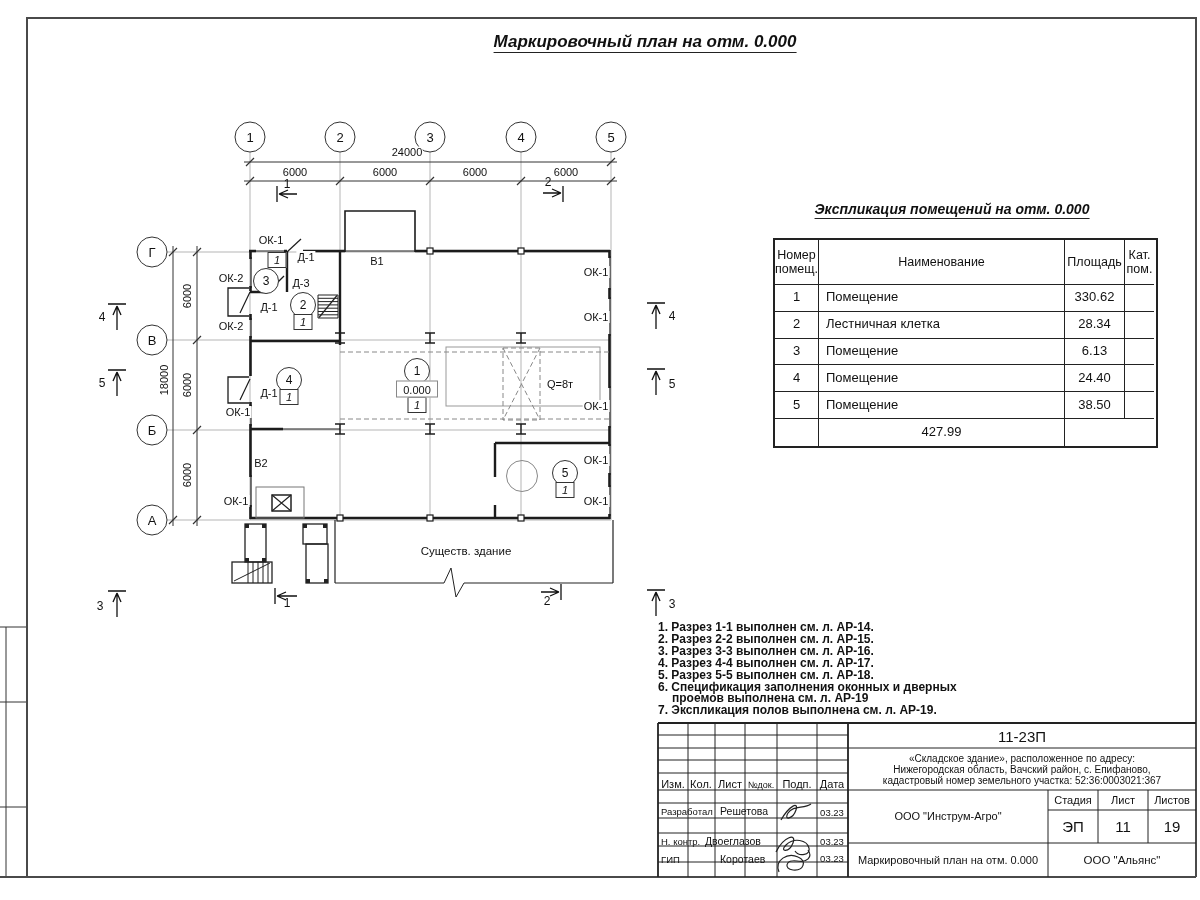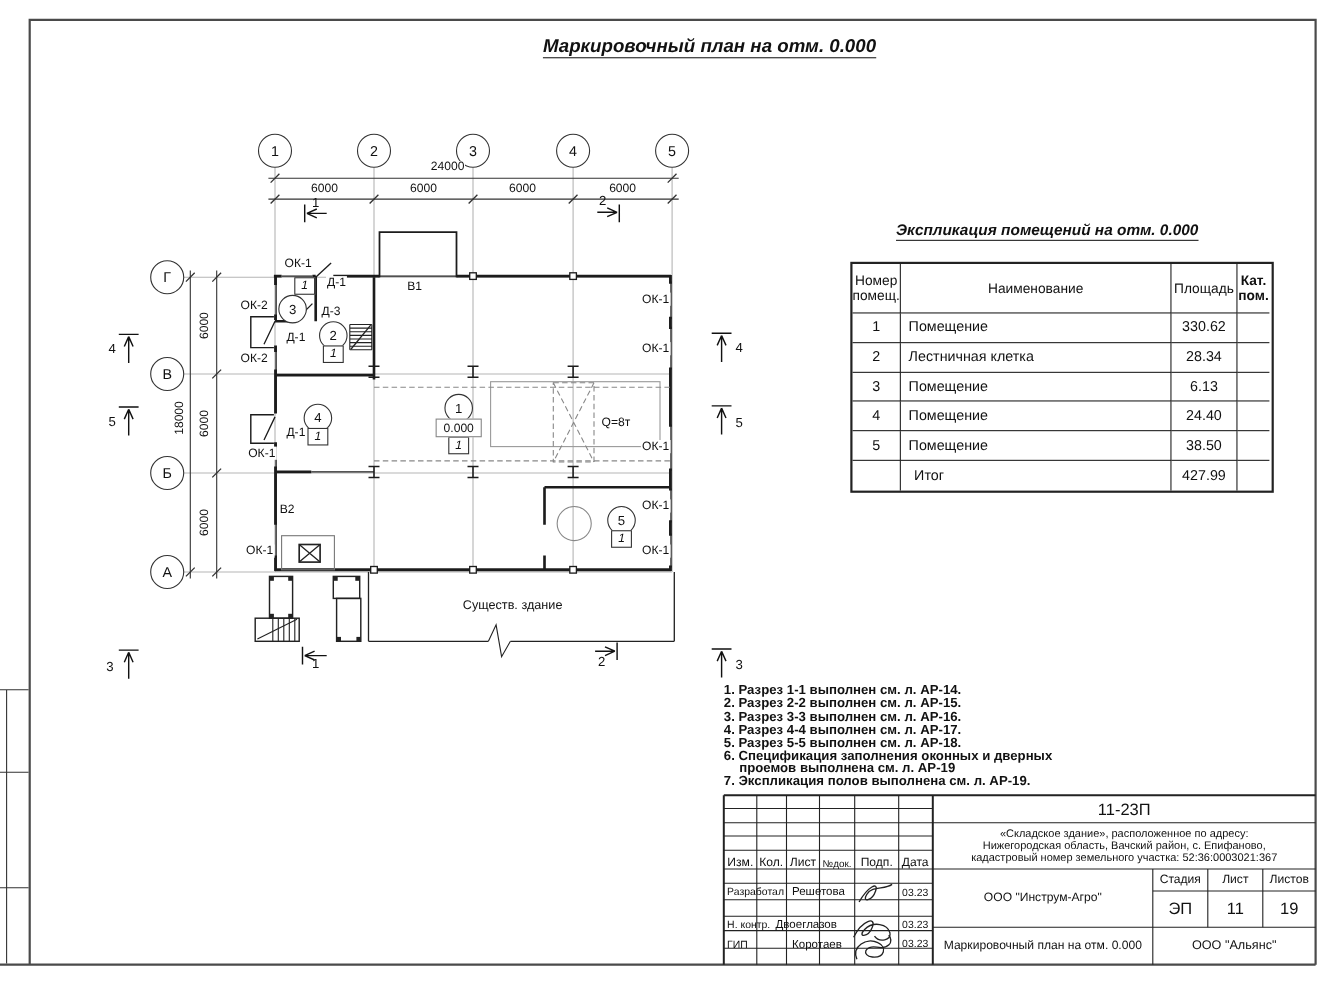--- a/index.html
+++ b/index.html
@@ -25,21 +25,21 @@
   .pl{font-size:11px;background:#fff;padding:0 1px;line-height:12px;}
   .dim{font-size:11px;line-height:11px;background:#fff;}
   .dimv{transform:translate(-50%,-50%) rotate(-90deg);}
   .sl{font-size:12px;line-height:12px;}
 
   .expl{left:773px;top:238px;width:381px;border:2px solid #222;display:grid;
         grid-template-columns:44px 246px 60px 29px;grid-template-rows:45px repeat(6,26.8px);
         font-size:13px;}
   .expl .c{border-right:1.2px solid #222;border-bottom:1.2px solid #222;display:flex;
         align-items:center;justify-content:center;text-align:center;line-height:1.15;}
-  .expl .c.last{border-right:none;font-weight:bold;}
+  .expl .c.last{border-right:none;}
   .expl .c.bot{border-bottom:none;}
   .expl .c.nm{justify-content:flex-start;padding-left:7px;text-align:left;}
   .expl .hdr{font-size:12.5px;}
 
   .notes{left:658px;top:622px;width:302px;font-size:12px;line-height:11.4px;font-weight:bold;}
   .notes div{padding-left:14px;text-indent:-14px;margin:0 0 0.5px 0;}
 
   .tb{font-size:11px;}
   .tb-role{font-size:9.5px;}
   .tb-small{font-size:9px;}
@@ -290,21 +290,20 @@
     <div class="c nm">Помещение</div>
     <div class="c">24.40</div>
     <div class="c last"></div>
 
     <div class="c">5</div>
     <div class="c nm">Помещение</div>
     <div class="c">38.50</div>
     <div class="c last"></div>
 
     <div class="c bot"></div>
-    <div class="c nm bot" style="padding-left:12px">Итог</div>
     <div class="c bot">427.99</div>
     <div class="c last bot"></div>
   </div>
 
   <div class="abs notes">
     <div>1. Разрез 1-1 выполнен см. л. АР-14.</div>
     <div>2. Разрез 2-2 выполнен см. л. АР-15.</div>
     <div>3. Разрез 3-3 выполнен см. л. АР-16.</div>
     <div>4. Разрез 4-4 выполнен см. л. АР-17.</div>
     <div>5. Разрез 5-5 выполнен см. л. АР-18.</div>

